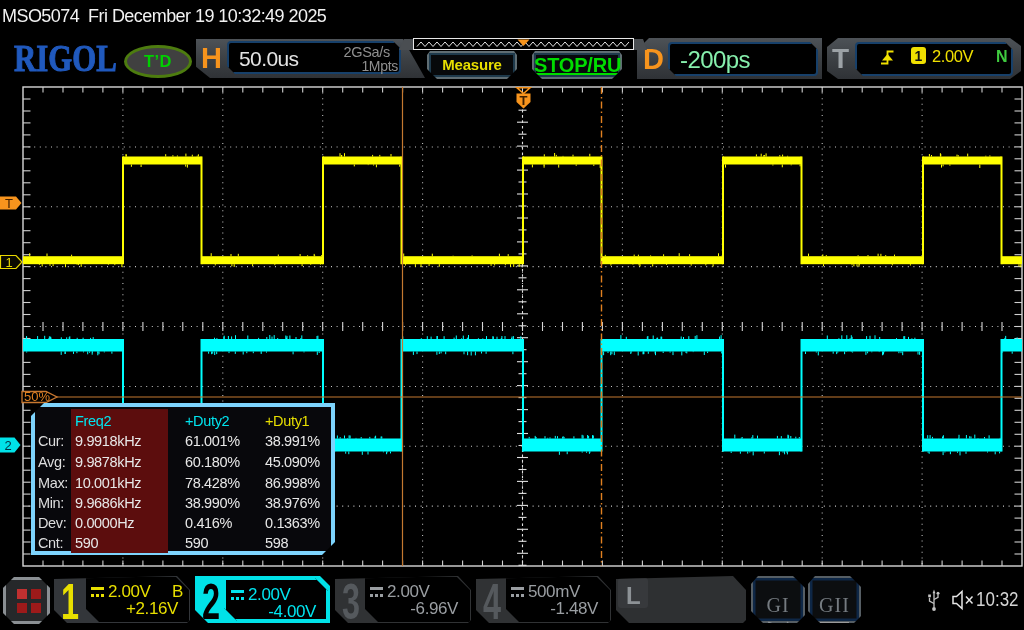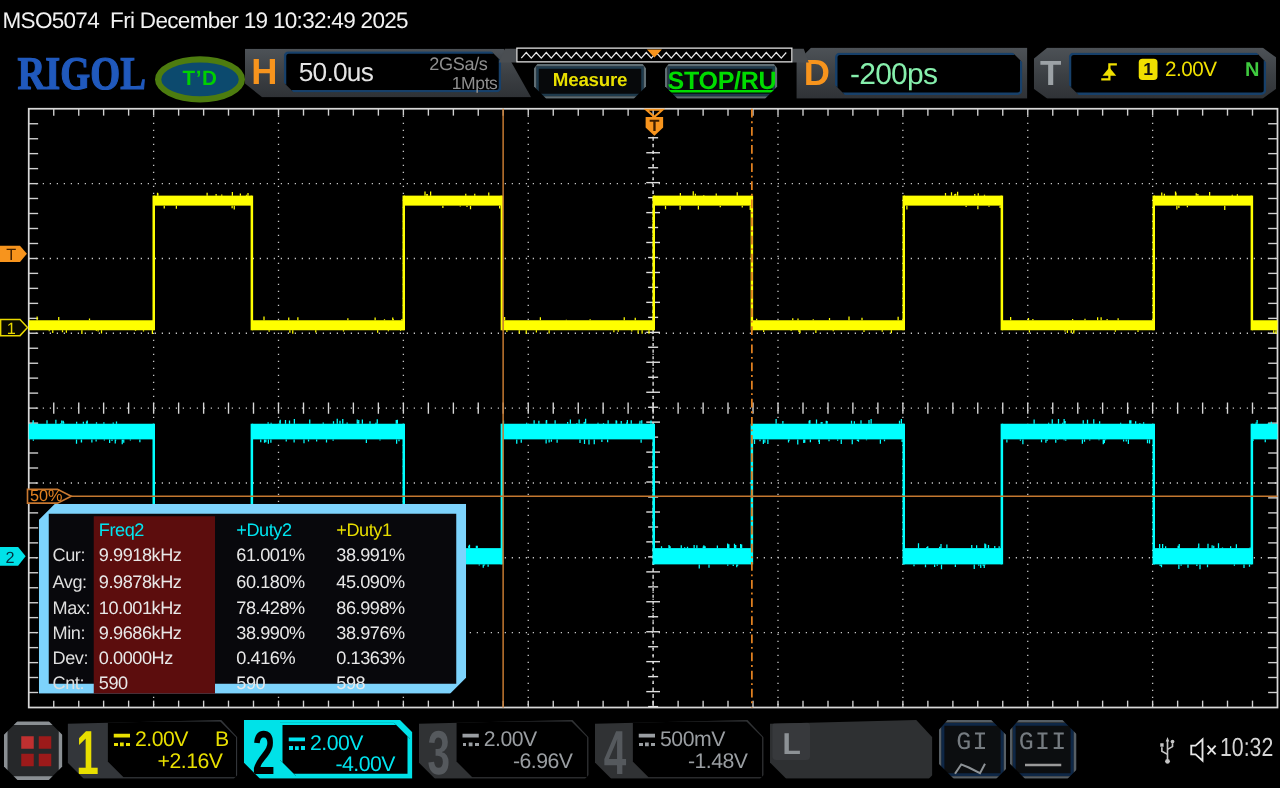--- a/index.html
+++ b/index.html
@@ -3,21 +3,21 @@
 <meta charset="utf-8">
 <style>
 html,body{margin:0;padding:0;background:#000;}
 body{width:1024px;height:630px;position:relative;overflow:hidden;
   font-family:"Liberation Sans",sans-serif;}
 .abs{position:absolute;}
 #statusbar{left:2px;top:6px;color:#f2f2f2;font-size:18px;letter-spacing:-0.55px;}
 #rigol{left:14px;top:38px;color:#2059bd;-webkit-text-stroke:0.9px #2059bd;font-family:"Liberation Serif",serif;
   font-weight:bold;font-size:35px;letter-spacing:0;transform:scale(0.88,1.07);transform-origin:0 0;}
 #tdbadge{left:124px;top:45px;width:62px;height:27px;border-radius:50%;
-  background:#0c4a6e;border:5px solid #4d7c0f;text-align:center;}
+  background:#404040;border:3px solid #4d7c0f;text-align:center;}
 #tdbadge span{color:#00d000;font-weight:bold;font-size:16.5px;line-height:27px;letter-spacing:0.5px;}
 
 #hpanel{left:196px;top:38px;width:229px;height:39px;background:linear-gradient(180deg,#4d5257 0%,#3b3f43 55%,#2f3236 100%);
   clip-path:polygon(0 1px,207px 1px,229px 100%,14px 100%,0 72%);
   border-top:1px solid #5b7682;}
 #hinner{left:227px;top:41px;width:174px;height:33px;background:#000;
   border:2px solid #17406a;box-sizing:border-box;
   clip-path:polygon(0 0,166px 0,100% 8px,100% 100%,8px 100%,0 25px);
   border-radius:4px;}
 #hletter{left:201px;top:42px;color:#f7941d;font-size:29px;font-weight:bold;}
@@ -46,22 +46,22 @@
 #tinner{left:855px;top:42px;width:158px;height:34px;background:#000;
   border:2px solid #17406a;box-sizing:border-box;border-radius:4px;
   clip-path:polygon(0 0,150px 0,100% 8px,100% 100%,8px 100%,0 26px);}
 #tletter{left:832px;top:43px;color:#9ca2a6;font-size:28px;font-weight:bold;}
 #tbadge{left:911px;top:47px;width:15px;height:17px;background:#f0e000;
   border-radius:3px;text-align:center;}
 #tbadge span{color:#111;font-weight:bold;font-size:14px;line-height:17px;}
 #tvolt{left:932px;top:47px;color:#f0e000;font-size:16.5px;letter-spacing:-0.4px;}
 #tn{left:996px;top:48px;color:#3fca3f;font-size:16px;font-weight:bold;}
 
-#popup{left:31px;top:403px;width:342px;height:152px;background:#08080c;
-  border:8px solid #7dd3fc;box-sizing:border-box;
+#popup{left:31px;top:403px;width:304px;height:152px;background:#08080c;
+  border:4px solid #7dd3fc;box-sizing:border-box;
   clip-path:polygon(13px 0,100% 0,100% calc(100% - 13px),calc(100% - 13px) 100%,0 100%,0 13px);}
 #popup .col1bg{position:absolute;left:36px;top:2px;width:97px;height:144px;background:#5c0d0d;}
 #popup .row{position:absolute;left:0;width:100%;height:20px;font-size:14.5px;letter-spacing:-0.35px;color:#e8e8e8;}
 #popup .lab{position:absolute;left:3px;color:#dedede;}
 #popup .v1{position:absolute;left:40px;}
 #popup .v2{position:absolute;left:135px;margin-left:15px;}
 #popup .v3{position:absolute;left:230px;}
 .cy{color:#00e5f0;}
 .ye{color:#e8df00;}
 
@@ -96,21 +96,21 @@
 #btnL .lbox{position:absolute;left:2px;top:2px;width:30px;height:30px;background:#37393c;border-radius:3px;}
 #btnL .lchar{position:absolute;left:10px;top:6px;color:#8d9296;font-size:24px;font-weight:bold;}
 #btnL .nums{position:absolute;left:34px;top:1px;width:94px;height:45px;background:#000;
   clip-path:polygon(0 0,81px 0,94px 13px,94px 45px,13px 45px,0 32px);}
 .numrow{position:absolute;color:#d8d8d8;font-size:10.5px;letter-spacing:0.5px;white-space:pre;}
 .gbtn{top:576px;width:54px;height:47px;background:#0c0e10;border:2px solid #565e64;
   box-sizing:border-box;text-align:center;box-shadow:inset 0 0 0 2.5px #0e2746;
   clip-path:polygon(7px 0,42px 0,54px 12px,54px 39px,46px 47px,12px 47px,0 35px,0 8px);}
 #gibtn{left:751px;}
 #giibtn{left:808px;width:53px;}
-.gtxt{color:#757b80;font-size:20px;font-family:Liberation Mono, monospace;margin-top:5px;letter-spacing:1px;}
+.gtxt{color:#757b80;font-size:20px;font-family:Liberation Serif, serif;margin-top:16px;letter-spacing:1px;}
 #clock{left:976px;top:587px;color:#d4d4d4;font-size:21px;transform:scale(0.81,1.0);transform-origin:0 0;}
 </style>
 </head>
 <body>
 <div class="abs" id="statusbar">MSO5074&nbsp;&nbsp;Fri December 19 10:32:49 2025</div>
 <div class="abs" id="rigol">RIGOL</div>
 <div class="abs" id="tdbadge"><span>T’D</span></div>
 <div class="abs" id="hpanel"></div>
 <div class="abs" id="hinner"></div>
 <div class="abs" id="hletter">H</div>

